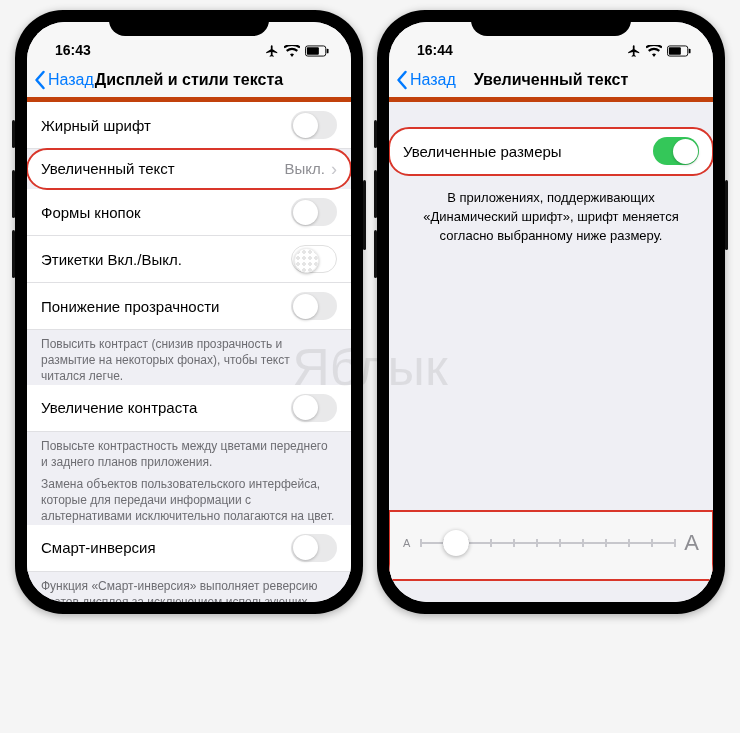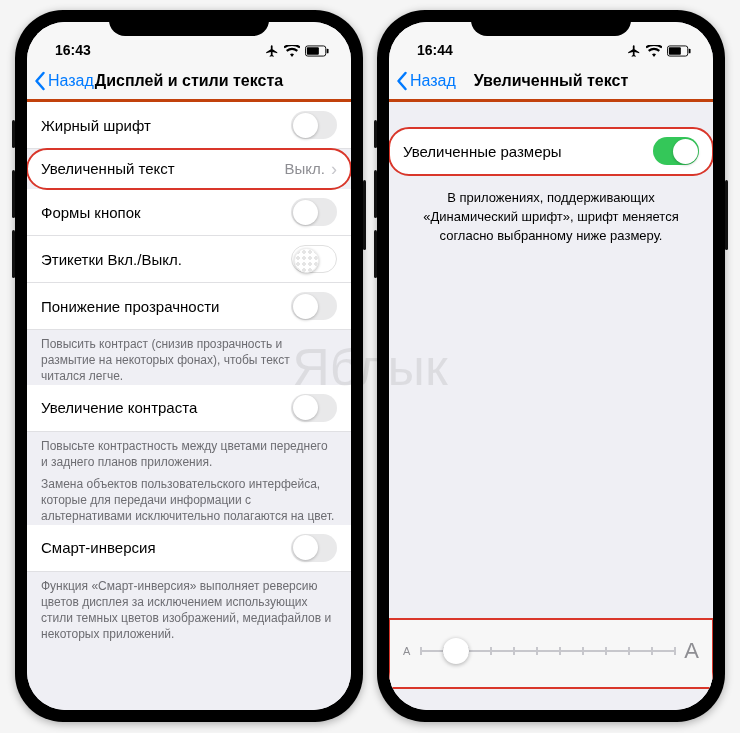--- a/index.html
+++ b/index.html
@@ -19,21 +19,21 @@
     top: 50%; left: 50%;
     transform: translate(-50%, -50%);
     font-size: 52px;
     color: rgba(0,0,0,0.08);
     pointer-events: none;
     font-weight: 400;
     z-index: 5;
   }
   .phone {
     width: 348px;
-    height: 712px;
+    height: 604px;
     background: #000;
     border-radius: 48px;
     padding: 12px;
     position: relative;
     box-shadow: 0 2px 8px rgba(0,0,0,0.3);
   }
   .notch {
     position: absolute;
     top: 0; left: 50%;
     transform: translateX(-50%);
@@ -64,21 +64,21 @@
     justify-content: space-between;
     padding: 0 22px 4px 28px;
     font-size: 14px;
     font-weight: 600;
     background: #f7f7f7;
   }
   .status-icons { display:flex; gap:5px; align-items:center; }
   .nav-bar {
     height: 40px;
     background: #f7f7f7;
-    border-bottom: 3px solid #c2410c;
+    border-bottom: 5px solid #c2410c;
     display: flex;
     align-items: center;
     position: relative;
     padding: 0 6px;
   }
   .back-btn {
     display: flex; align-items: center;
     color: #007aff;
     font-size: 16px;
     gap: 2px;

